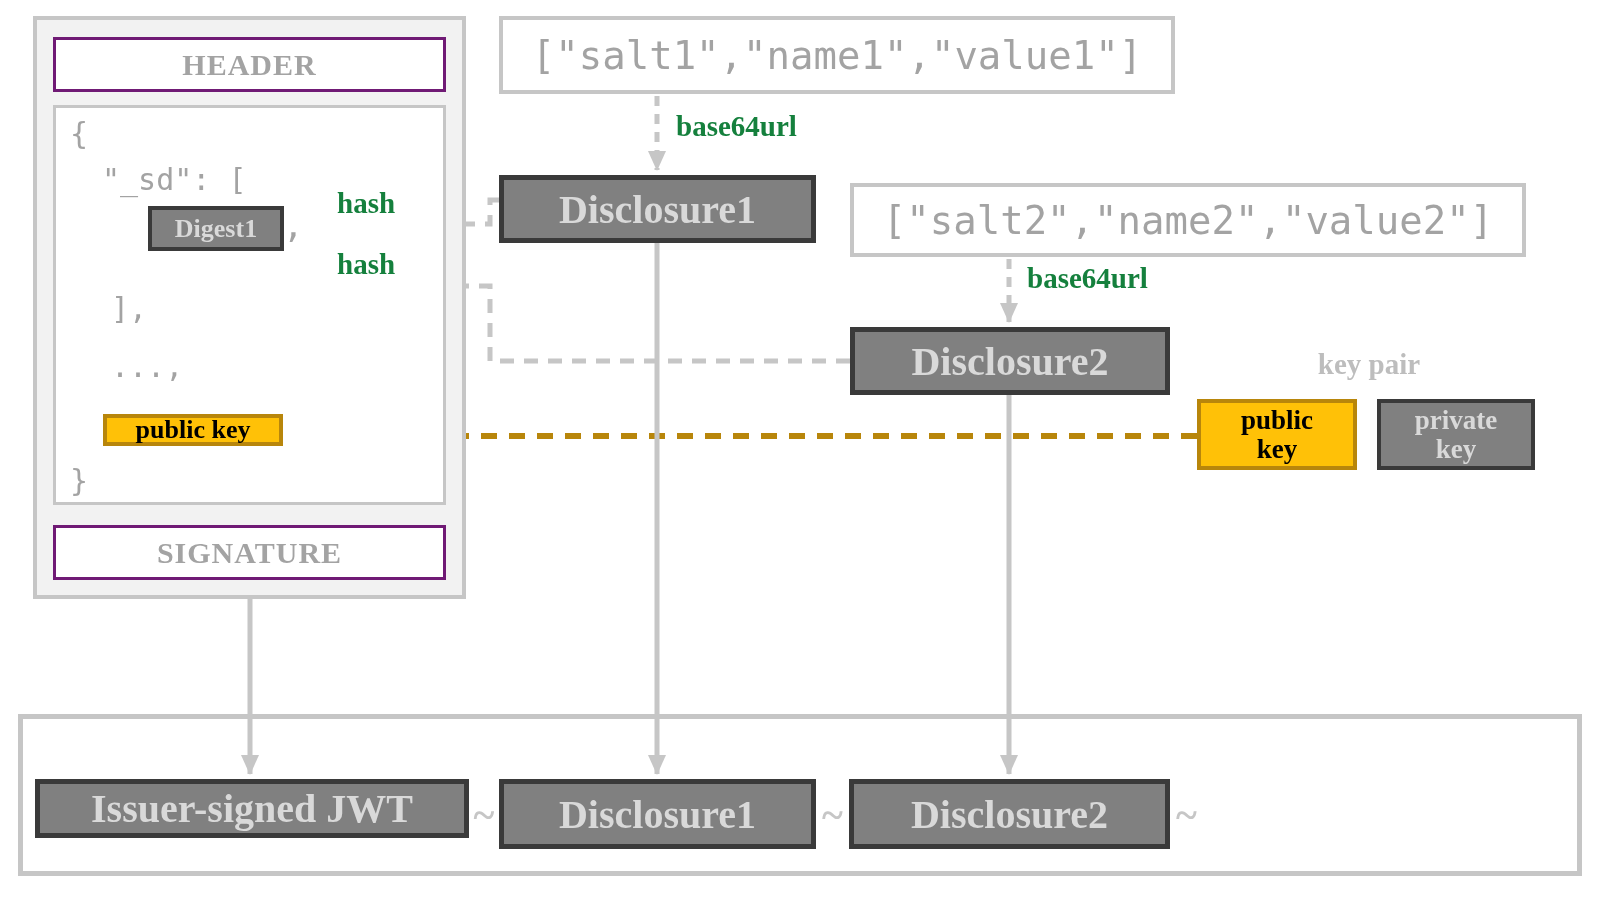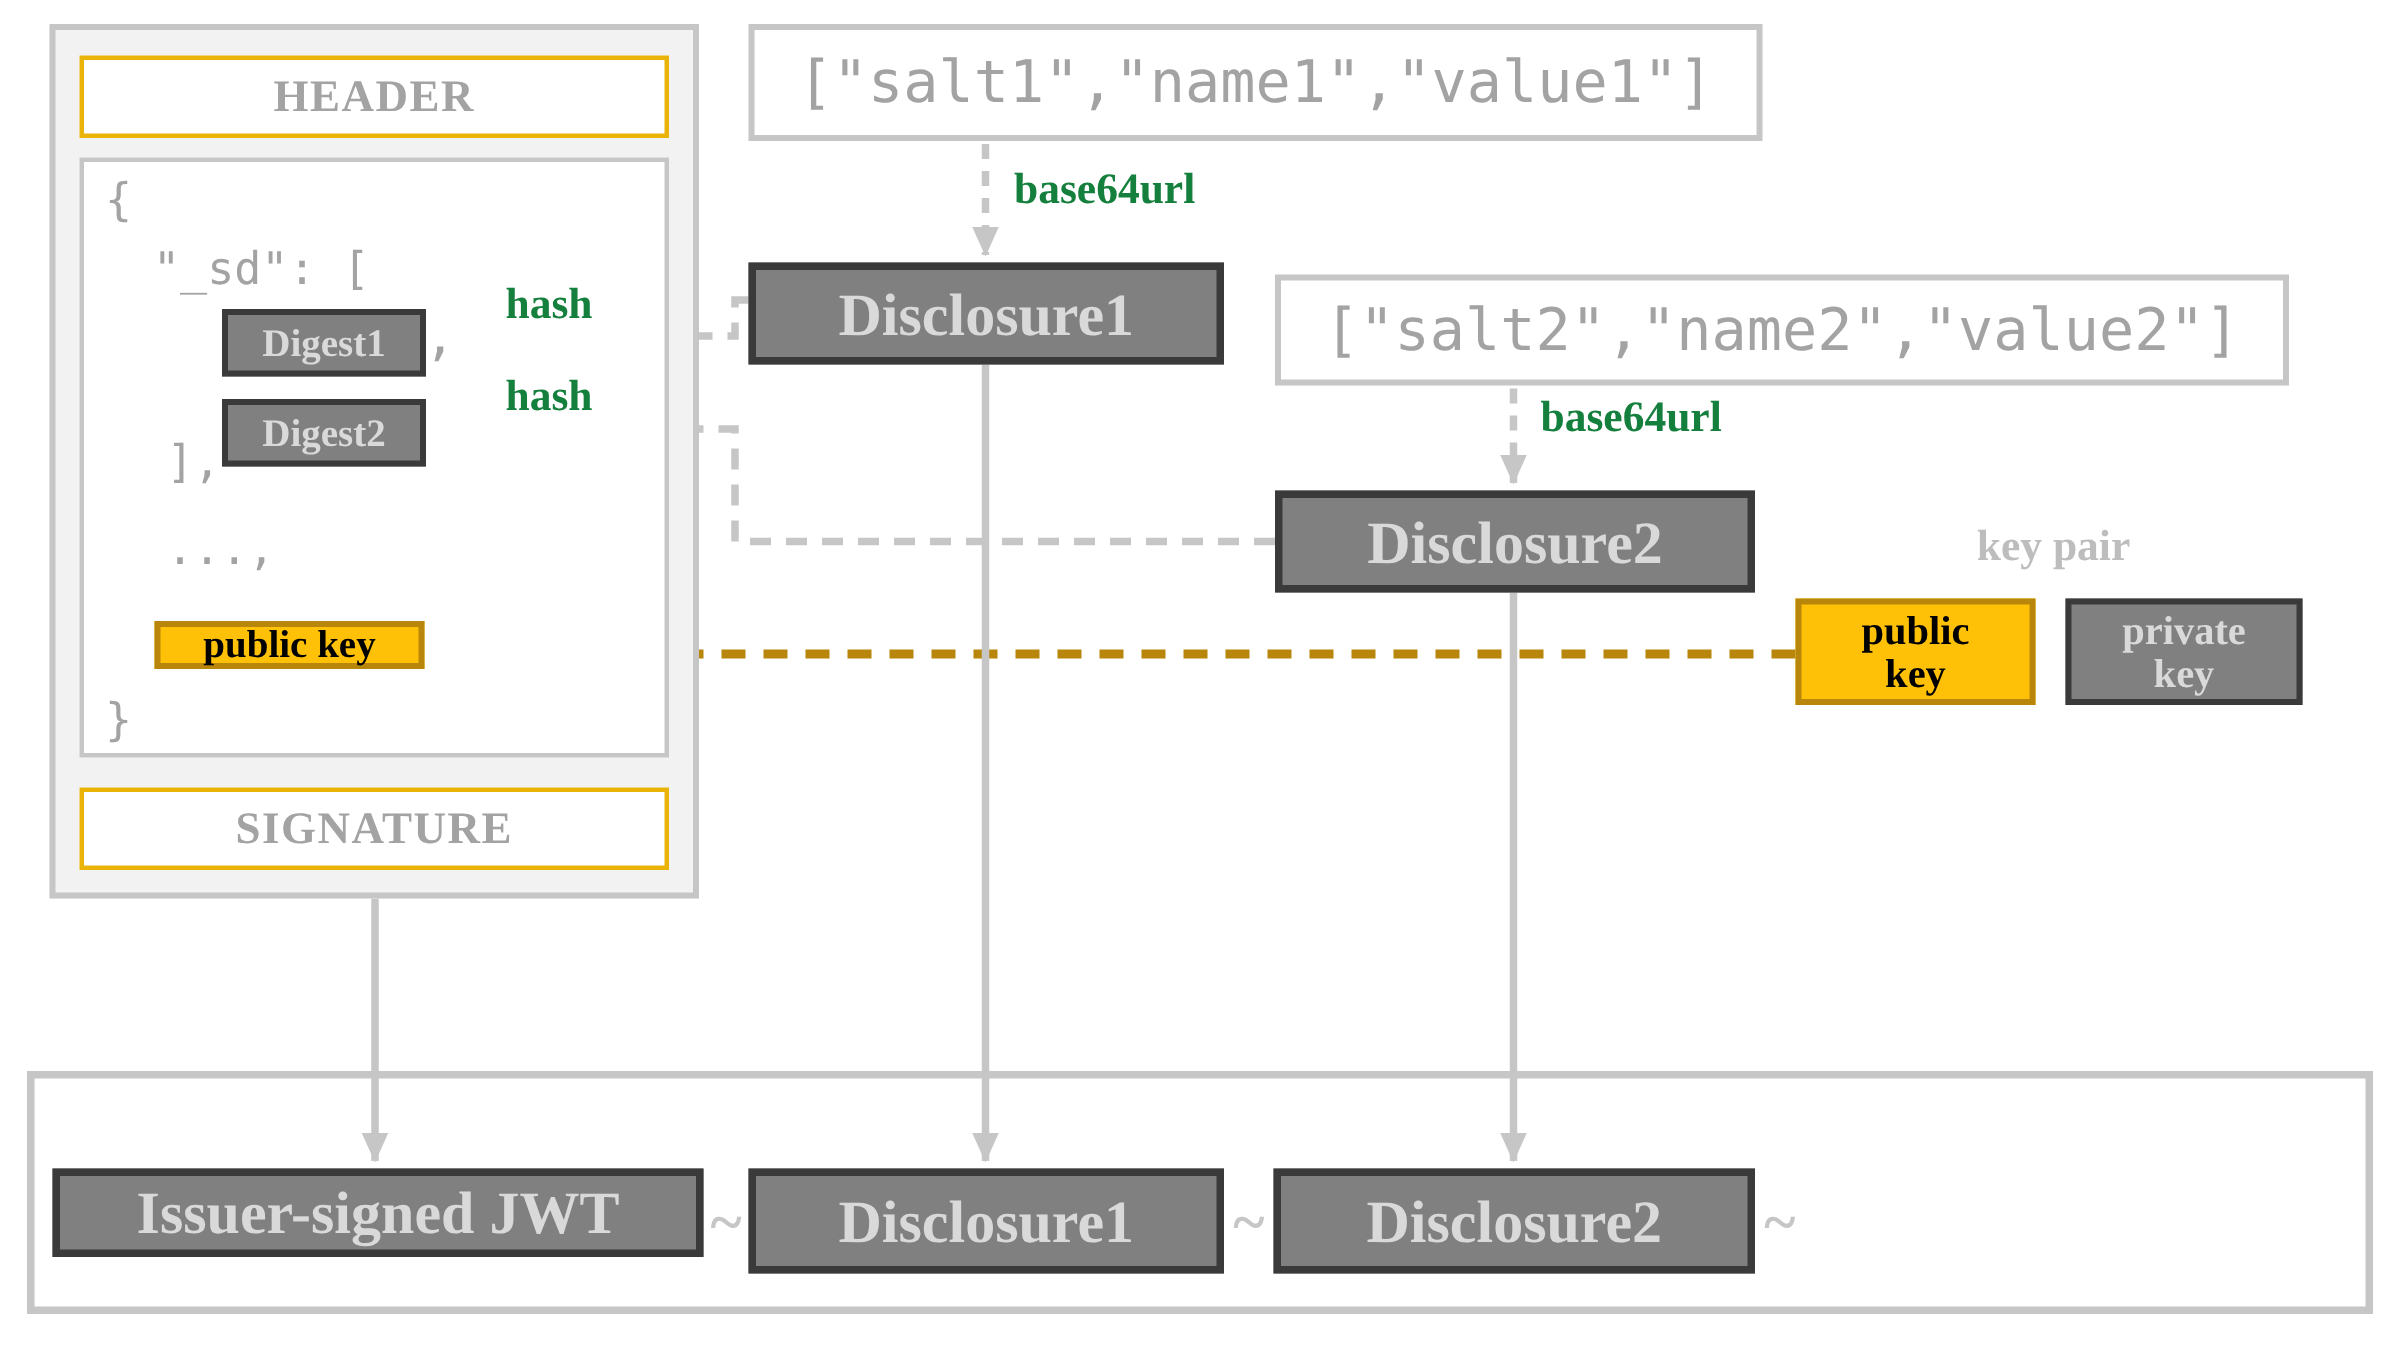--- a/index.html
+++ b/index.html
@@ -10,21 +10,21 @@
   }
   #canvas{position:absolute;left:0;top:0;width:1600px;height:900px;}
   .abs{position:absolute;box-sizing:border-box;}
 
   
   #jwt-container{
     left:33px;top:16px;width:433px;height:583px;
     background:#f2f2f2;border:4px solid #c6c6c6;
   }
   .jwt-section{
-    background:#ffffff;border:3px solid #eab308;
+    background:#ffffff;border:3px solid #701a75;
     display:flex;align-items:center;justify-content:center;
     color:#a3a3a3;font-weight:bold;letter-spacing:1px;
   }
   #jwt-header-box{left:53px;top:37px;width:393px;height:55px;font-size:30px;}
   #jwt-signature-box{left:53px;top:525px;width:393px;height:55px;font-size:30px;}
   #jwt-payload-box{
     left:53px;top:105px;width:393px;height:400px;
     background:#ffffff;border:3px solid #c6c6c6;
   }
 
@@ -169,21 +169,20 @@
     <span class="code-line mono" style="left:14px;top:8px;">{</span>
     <span class="code-line mono" style="left:46px;top:54px;">"_sd": [</span>
     <span class="code-line mono" style="left:55px;top:183px;">],</span>
     <span class="code-line mono" style="left:55px;top:241px;">...,</span>
     <span class="code-line mono" style="left:14px;top:355px;">}</span>
     <span class="code-line mono" style="left:227px;top:97px;font-size:34px;">,</span>
   </div>
 
   <div class="digest-chip" style="left:148px;top:206px;width:136px;height:45px;">Digest1</div>
 
-  <div class="digest-chip" style="left:148px;top:266px;width:136px;height:45px;">Digest2</div>
 
   <div id="payload-public-key" style="left:103px;top:414px;width:180px;height:32px;">public key</div>
 
   <div class="abs jwt-section" id="jwt-signature-box">SIGNATURE</div>
 
   <div class="abs salt-box" id="salt1-box">["salt1","name1","value1"]</div>
   <div class="abs salt-box" id="salt2-box">["salt2","name2","value2"]</div>
 
   <div class="abs disclosure-box" id="disclosure1-box">Disclosure1</div>
   <div class="abs disclosure-box" id="disclosure2-box">Disclosure2</div>

